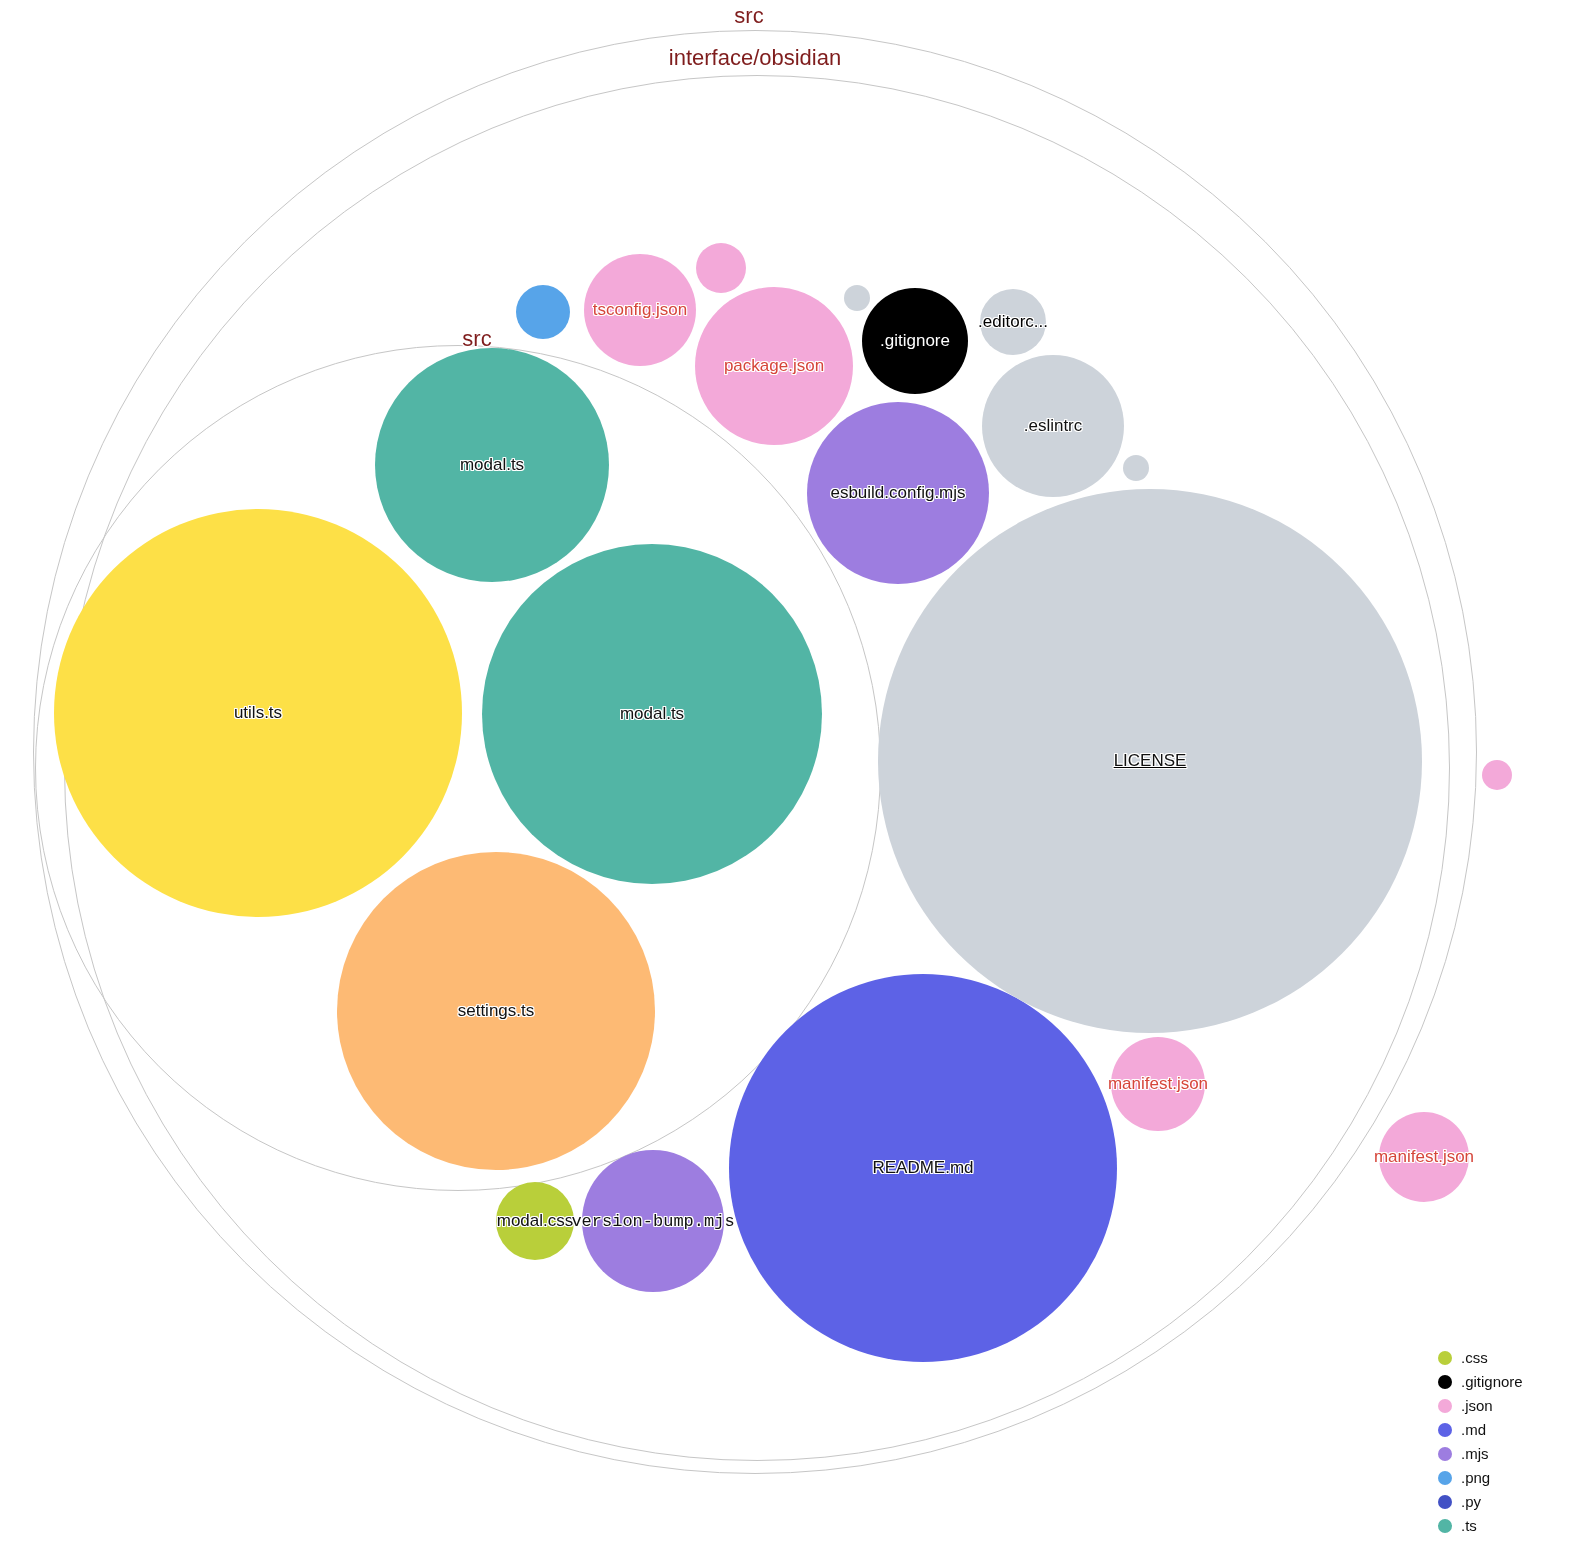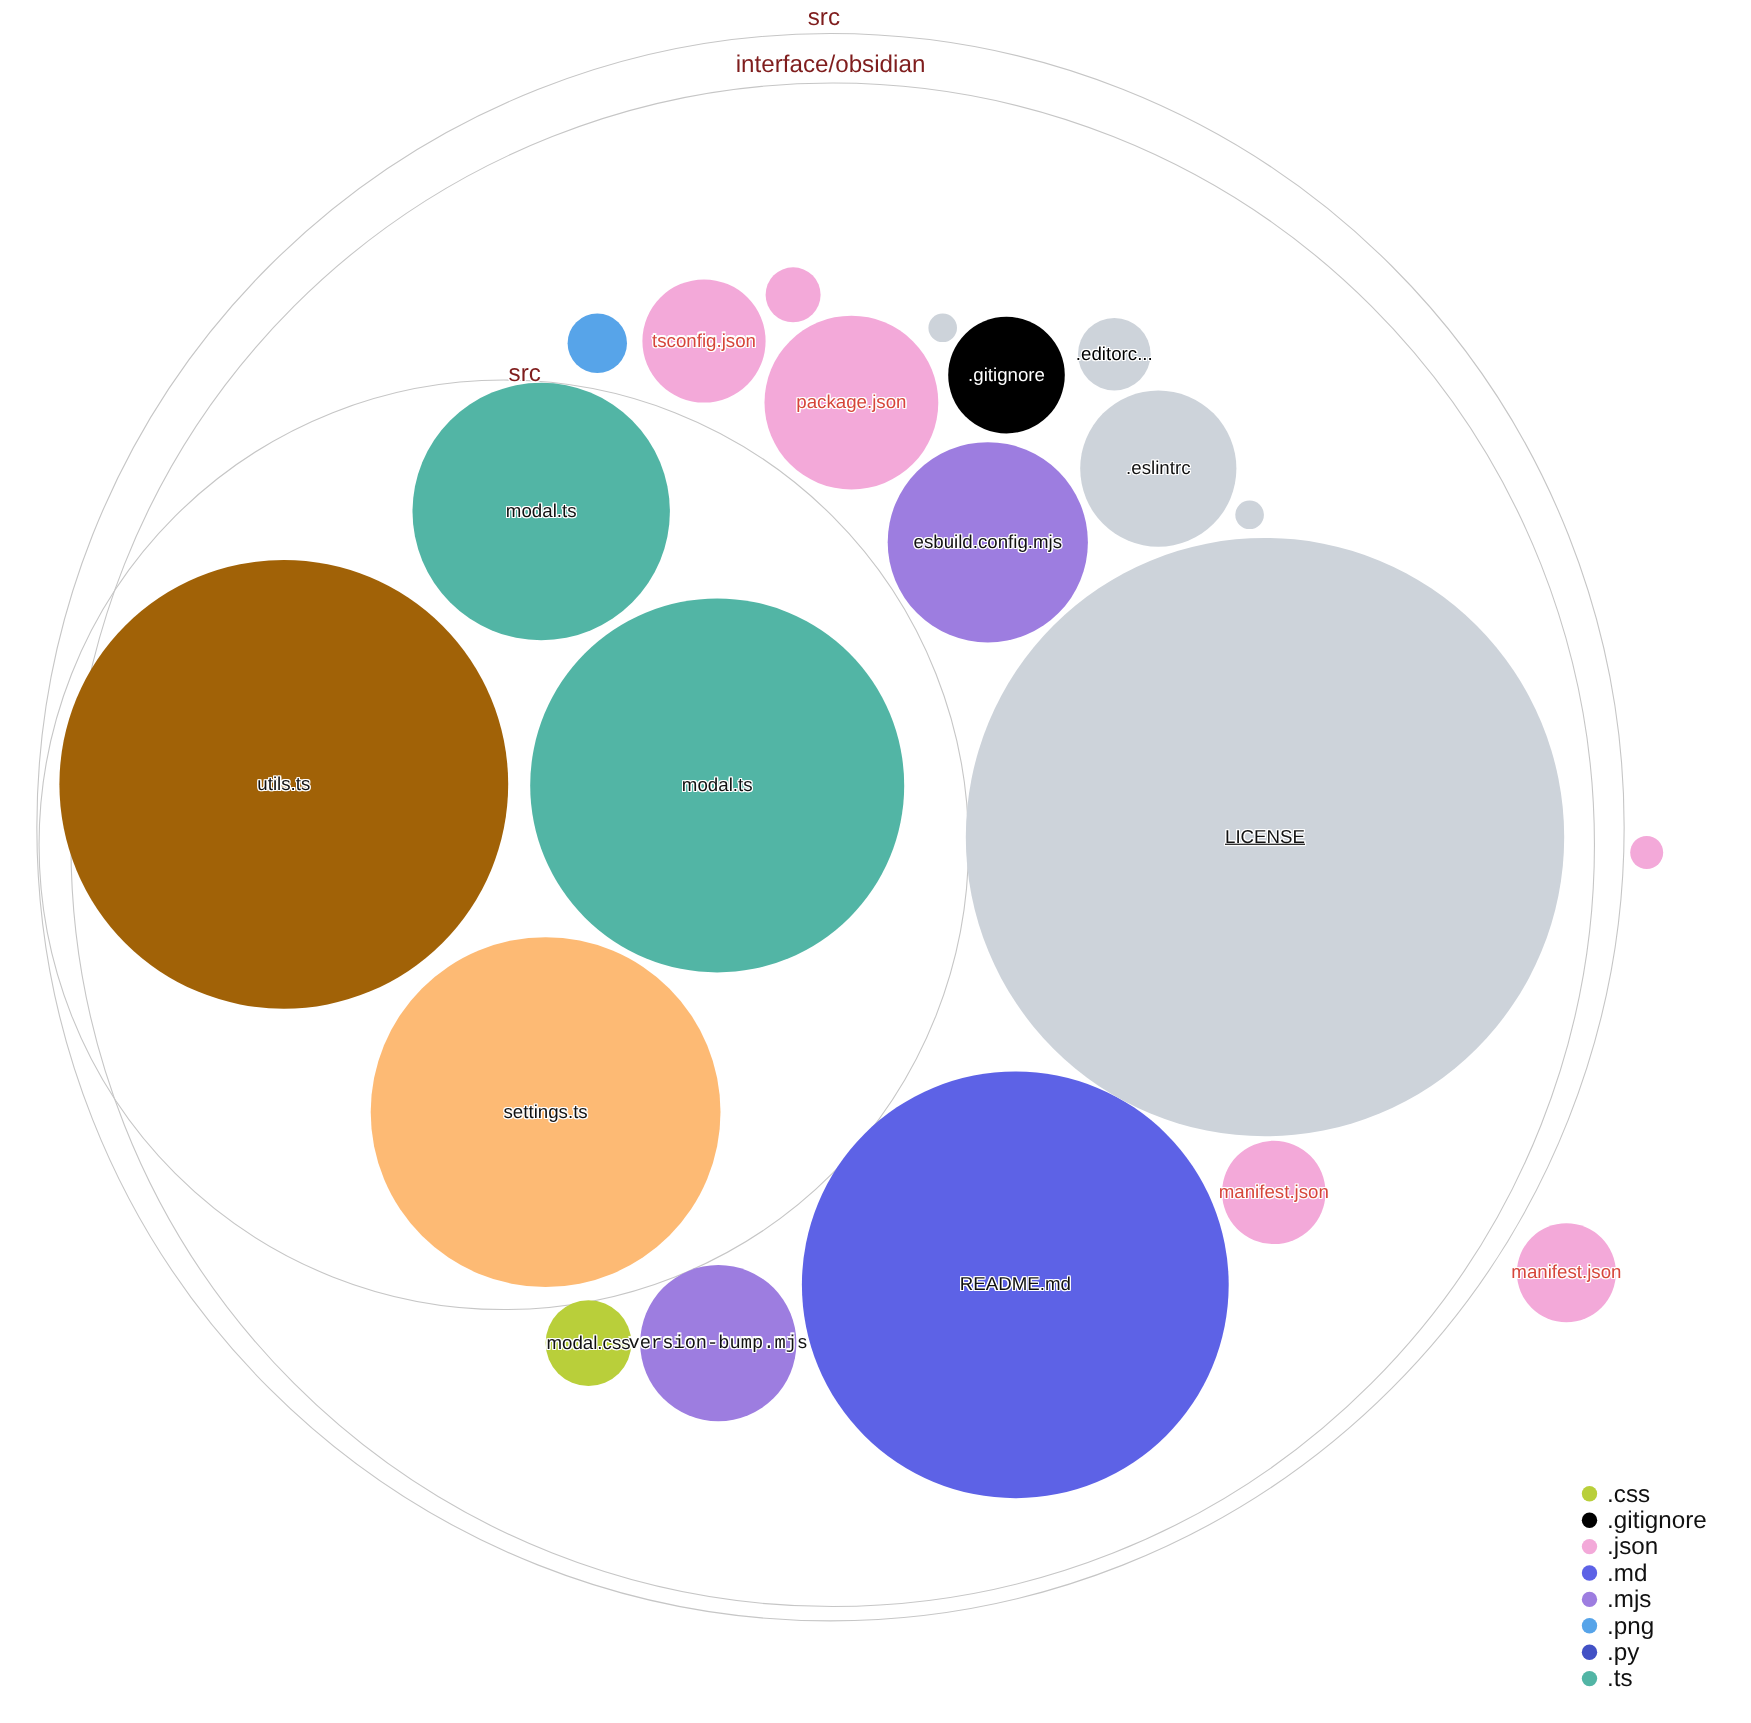--- a/index.html
+++ b/index.html
@@ -63,39 +63,39 @@
     gap: 9px;
     height: 17px;
   }
   .legend-dot {
     width: 14px;
     height: 14px;
     border-radius: 50%;
     flex: 0 0 auto;
   }
   .legend-label {
-    font-size: 22px;
+    font-size: 15px;
     color: #111111;
     white-space: nowrap;
   }
 </style>
 </head>
 <body>
 
 <div class="stage">
   <div id="containers-layer">
       <div class="container-circle" style="left: 33px; top: 30px; height: 1444px; width: 1444px;"></div>
       <div class="container-circle" style="left: 64px; top: 75px; height: 1386px; width: 1386px;"></div>
       <div class="container-circle" style="left: 35px; top: 345px; height: 846px; width: 846px;"></div>
     </div>
   <div id="nodes-layer">
       <div class="node" style="left: 375px; top: 348px; height: 234px; width: 234px; background: rgb(82, 181, 165);">
         <span class="node-label" style="color: rgb(17, 17, 17);">modal.ts</span>
       </div>
-      <div class="node" style="left: 54px; top: 509px; height: 408px; width: 408px; background: #a16207;">
+      <div class="node" style="left: 54px; top: 509px; height: 408px; width: 408px; background: #fde047;">
         <span class="node-label" style="color: rgb(17, 17, 17);">utils.ts</span>
       </div>
       <div class="node" style="left: 482px; top: 544px; height: 340px; width: 340px; background: rgb(82, 181, 165);">
         <span class="node-label" style="color: rgb(17, 17, 17);">modal.ts</span>
       </div>
       <div class="node" style="left: 337px; top: 852px; height: 318px; width: 318px; background: #fdba74;">
         <span class="node-label" style="color: rgb(17, 17, 17);">settings.ts</span>
       </div>
       <div class="node" style="left: 496px; top: 1182px; height: 78px; width: 78px; background: rgb(185, 207, 58);">
         <span class="node-label" style="color: rgb(17, 17, 17);">modal.css</span>

